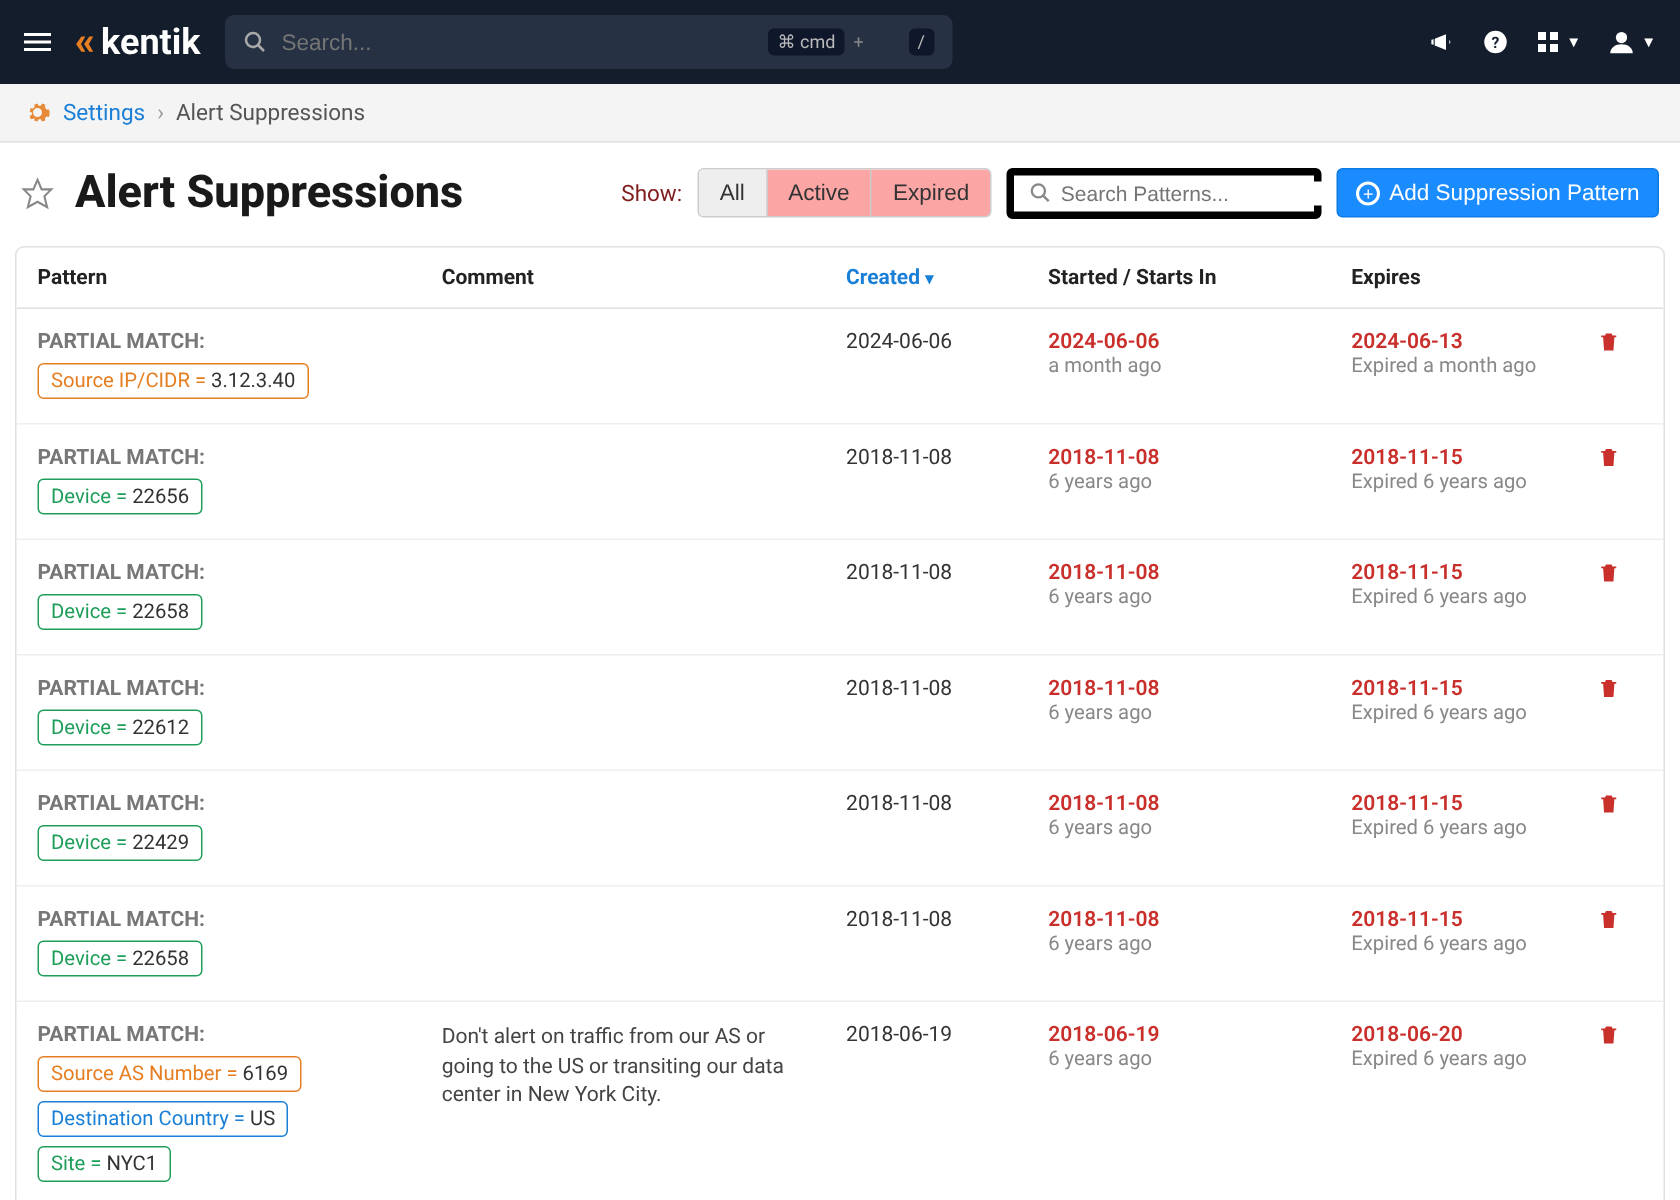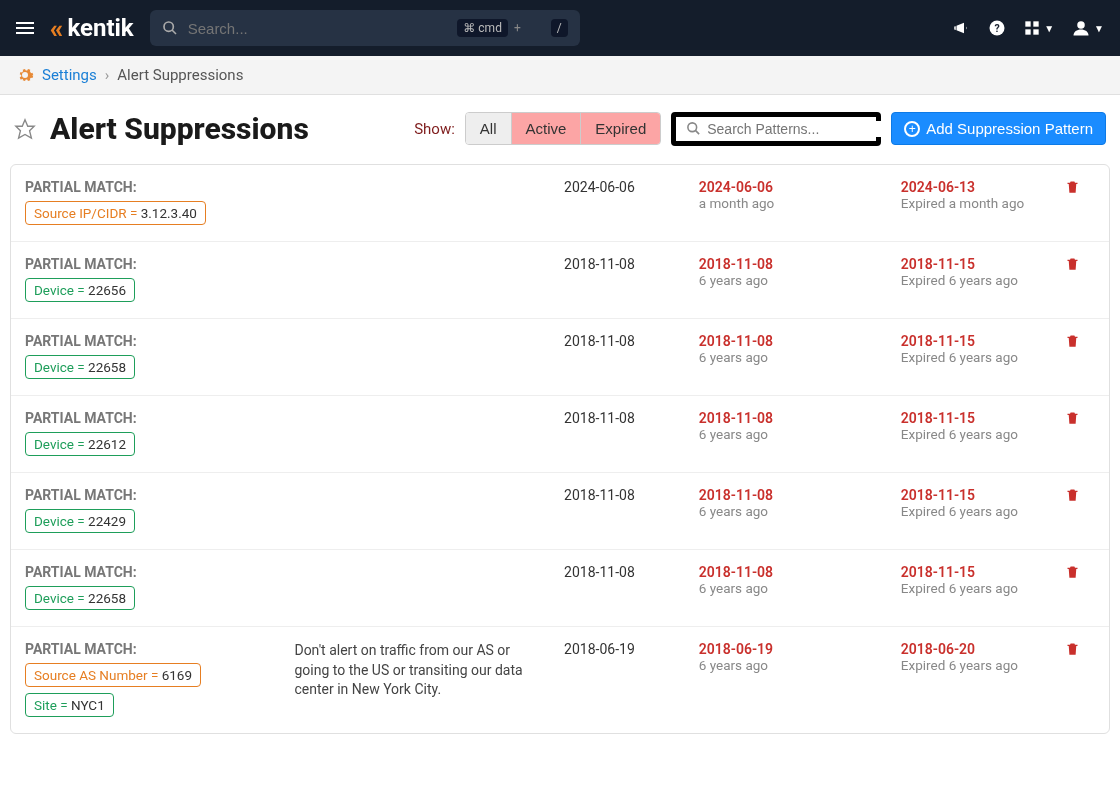--- a/index.html
+++ b/index.html
@@ -4,21 +4,21 @@
 <style>
 * { box-sizing: border-box; margin: 0; padding: 0; }
 body { font-family: -apple-system, BlinkMacSystemFont, "Segoe UI", Roboto, sans-serif; font-size: 14px; color: #333; background: #fff; width: 1120px; }
 
 
 .topnav { background: #141d2b; height: 56px; display: flex; align-items: center; padding: 0 16px; gap: 16px; }
 .hamburger { color: #fff; cursor: pointer; display: flex; flex-direction: column; gap: 3px; }
 .hamburger span { display: block; width: 18px; height: 2px; background: #fff; }
 .logo { display: flex; align-items: center; gap: 4px; font-size: 24px; font-weight: 700; color: #fff; }
 .logo-chevrons { color: #e67e22; font-weight: 900; letter-spacing: -6px; font-size: 26px; margin-right: 6px;}
-.searchbox { background: #263244; border-radius: 6px; height: 36px; display: flex; align-items: center; padding: 0 12px; width: 430px; gap: 10px; }
+.searchbox { background: #263244; border-radius: 6px; height: 36px; display: flex; align-items: center; padding: 0 12px; width: 485px; gap: 10px; }
 .searchbox input { background: transparent; border: none; outline: none; color: #aaa; font-size: 15px; flex: 1; }
 .search-icon { color: #aaa; }
 .kbd-group { display: flex; align-items: center; gap: 6px; }
 .kbd { background: #0f172a; color: #bbb; border-radius: 4px; padding: 2px 6px; font-size: 12px; font-family: inherit; margin-left: 24px; }
 .plus { color: #888; font-size: 12px; }
 .topnav-right { margin-left: auto; display: flex; align-items: center; gap: 18px; color: #fff; }
 .topnav-right .icn { cursor: pointer; font-size: 18px; display: flex; align-items: center; gap: 4px;}
 
 
 .crumbbar { background: #f4f4f4; border-bottom: 1px solid #e0e0e0; padding: 10px 16px; display: flex; align-items: center; gap: 8px; font-size: 15px; }
@@ -163,20 +163,31 @@
       <input type="text" placeholder="Search Patterns..." style="">
     </div>
     <button class="addbtn">
       <span class="plus-circle">+</span>
       <span>Add Suppression Pattern</span>
     </button>
   </div>
 </div>
 
 <div class="tablewrap">
+  <div class="thead">
+    <div class="col-pattern">Pattern</div>
+    <div class="col-comment">Comment</div>
+    <div class="col-created">
+      <span>Created</span>
+      <span style="font-size:11px">▾</span>
+    </div>
+    <div class="col-started">Started / Starts In</div>
+    <div class="col-expires">Expires</div>
+    <div class="col-actions"></div>
+  </div>
   <div id="rows">
       <div class="trow">
         <div class="col-pattern">
           <div class="match-label">PARTIAL MATCH:</div>
           <div class="tags">
             <span class="tag orange">Source IP/CIDR = <span class="val">3.12.3.40</span></span>
           </div>
         </div>
         <div class="col-comment comment-text"></div>
         <div class="col-created created-val">2024-06-06</div>
@@ -295,20 +306,21 @@
         </div>
         <div class="col-actions"><span class="trash"><svg width="15" height="16" viewBox="0 0 24 24" fill="currentColor">
               <path d="M6 7h12l-1 14H7L6 7zm3-4h6l1 2h4v2H4V5h4l1-2z"></path>
             </svg></span></div>
       </div>
       <div class="trow">
         <div class="col-pattern">
           <div class="match-label">PARTIAL MATCH:</div>
           <div class="tags">
             <span class="tag orange">Source AS Number = <span class="val">6169</span></span>
+            <span class="tag blue">Destination Country = <span class="val">US</span></span>
             <span class="tag green">Site = <span class="val">NYC1</span></span>
           </div>
         </div>
         <div class="col-comment comment-text">Don't alert on traffic from our AS or going to the US or transiting our data center in New York City.</div>
         <div class="col-created created-val">2018-06-19</div>
         <div class="col-started">
           <div class="date-red">2018-06-19</div>
           <div class="rel">6 years ago</div>
         </div>
         <div class="col-expires">

